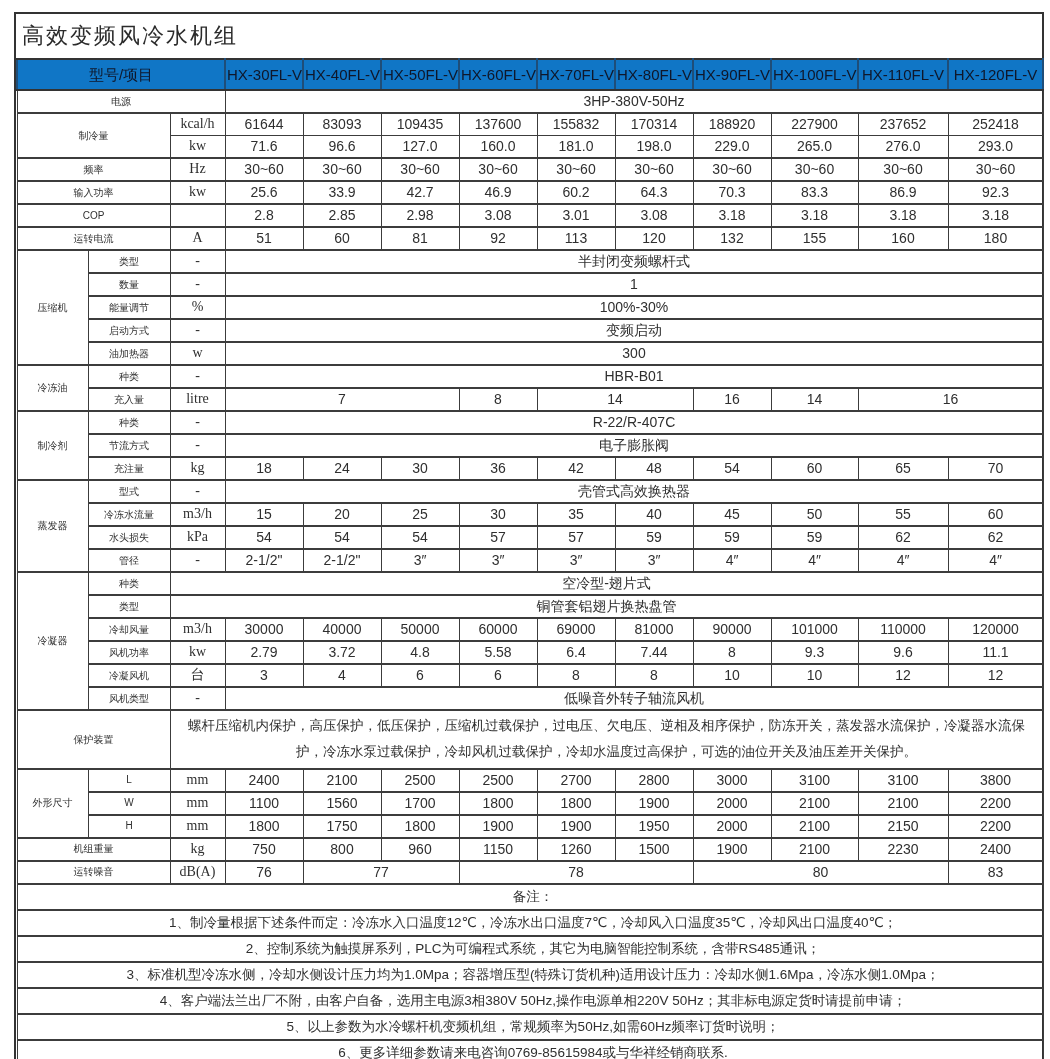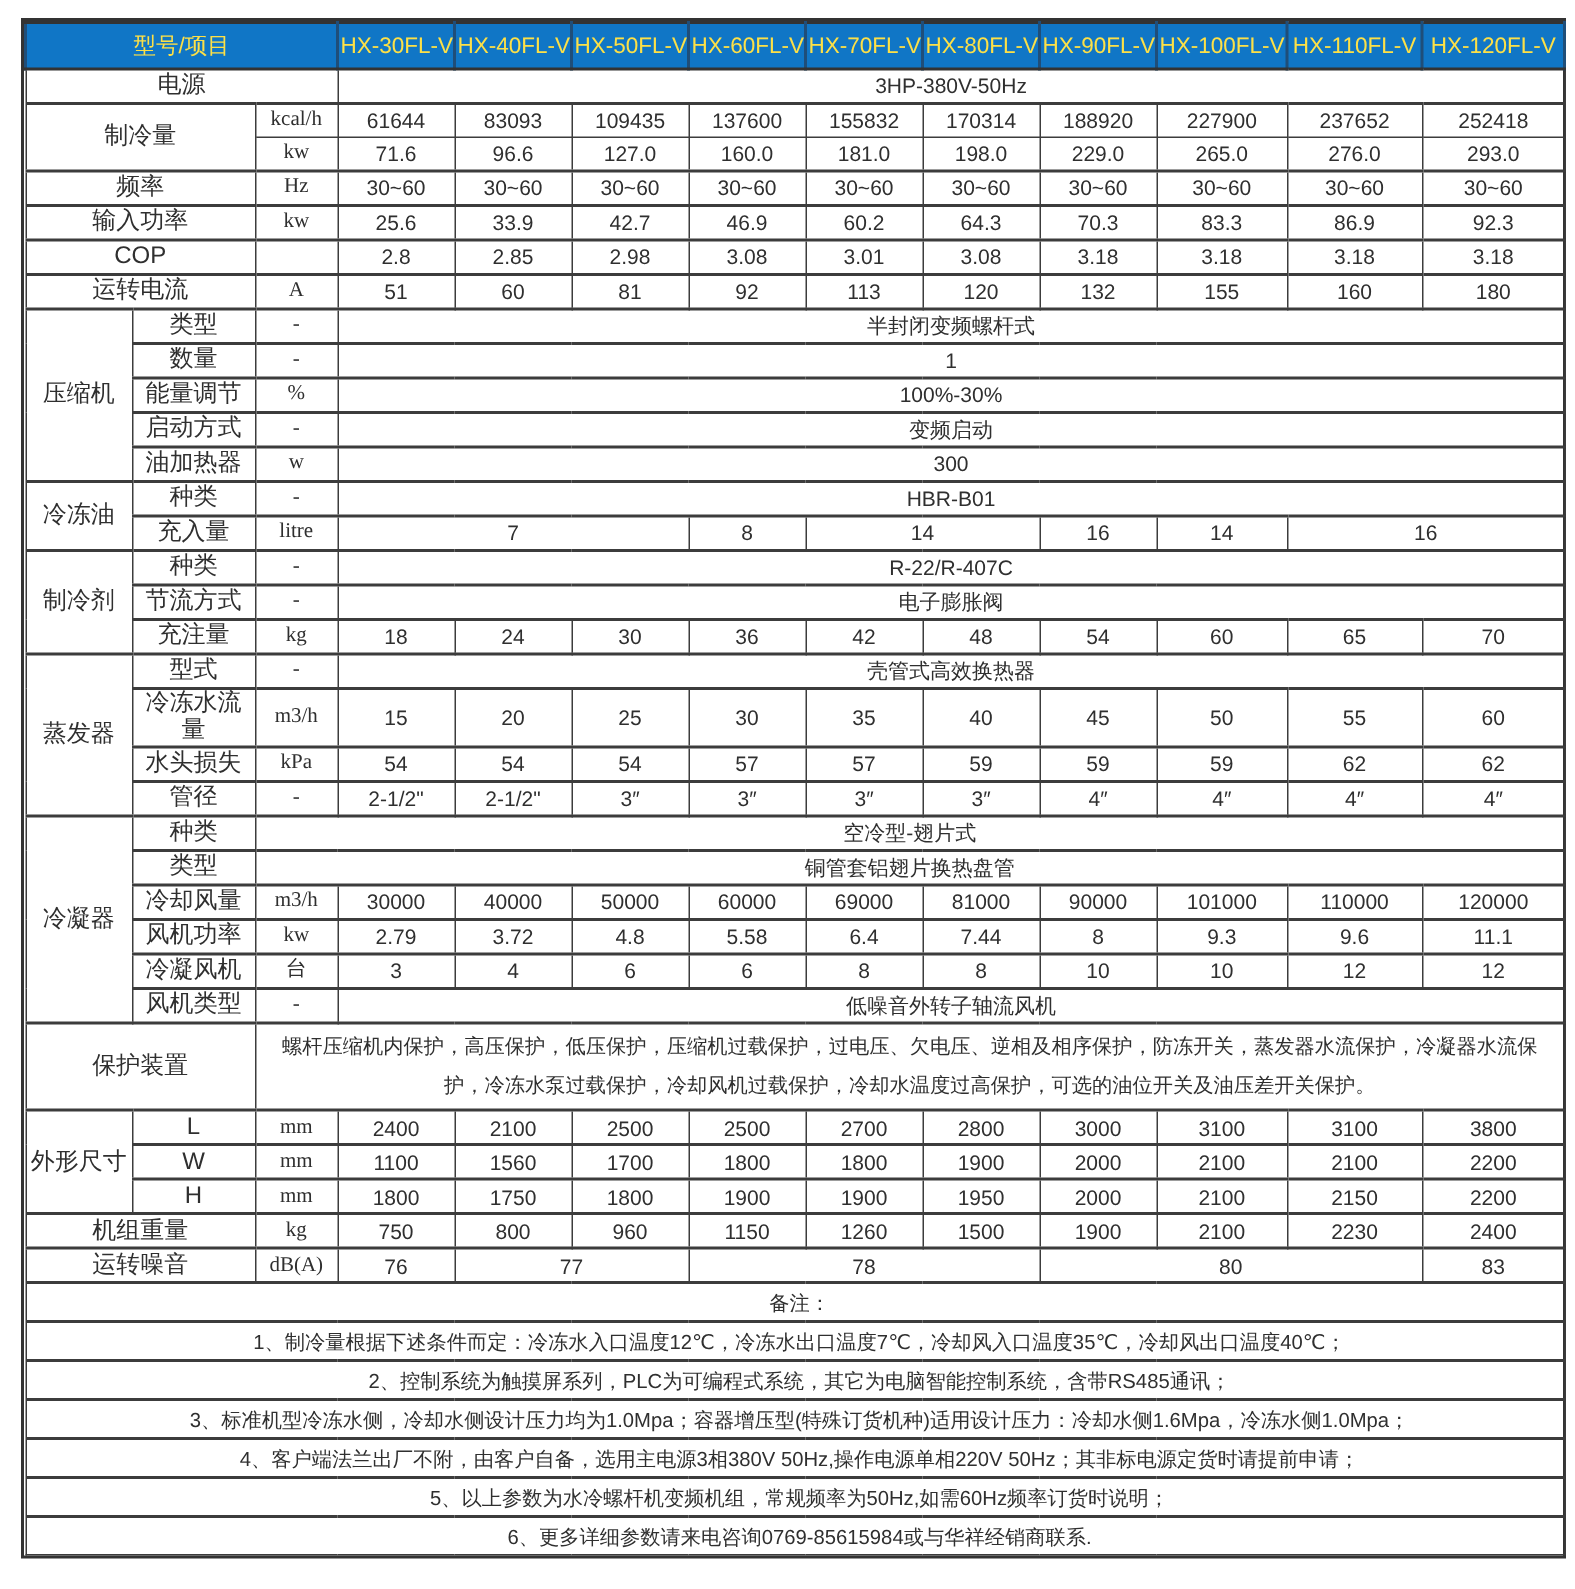--- a/index.html
+++ b/index.html
@@ -6,36 +6,37 @@
   body { font-family:"Liberation Sans","DejaVu Sans",sans-serif; color:#2f2f2f; }
   .page { width:1050px; height:1059px; background:#fff; box-sizing:border-box; padding:12px 10px 0 14px; }
   .sheet { width:1026px; border:2px solid #333; background:#fff; }
   .title-row { height:44px; display:flex; align-items:center; padding-left:6px;
                font-size:22px; letter-spacing:2px; color:#2b2b2b; }
   table { border-collapse:collapse; table-layout:fixed; width:100%; border-top:2px solid #333; }
   td { border:1px solid #3c3c3c; text-align:center; vertical-align:middle;
        height:21px; font-size:14px; line-height:1.15; padding:0 1px;
        overflow:visible; }
   tr.hb td { border-top-width:2px; }
-  td.hd { background:#1076c6; color:#fde047; font-size:15px; height:29px;
+  td.hd { background:#1076c6; color:#0f172a; font-size:15px; height:29px;
           border-left:2px solid #1f4e79; border-right:2px solid #1f4e79;
           border-top:2px solid #333; border-bottom:2px solid #333;
           white-space:nowrap; }
-  td.lbl { font-size:16px; }
+  td.lbl { font-size:10px; }
   td.unit { font-size:14px;font-family:Liberation Serif, serif; }
   td.prot { font-size:13.5px; line-height:1.95; padding:2px 6px; }
   tr.tall td { height:50px; }
   td.note { text-align:center; padding-left:7px; font-size:13.5px; height:24px; }
   td.val, td.txt { font-size:14px; }
 </style>
 </head>
 <body>
 
 <div class="page">
   <div class="sheet">
+    <div class="title-row">高效变频风冷水机组</div>
     <table id="spec-table">
       <colgroup id="spec-cols">
           <col style="width: 71px;">
           <col style="width: 82px;">
           <col style="width: 55px;">
           <col style="width: 78px;">
           <col style="width: 78px;">
           <col style="width: 78px;">
           <col style="width: 78px;">
           <col style="width: 78px;">

